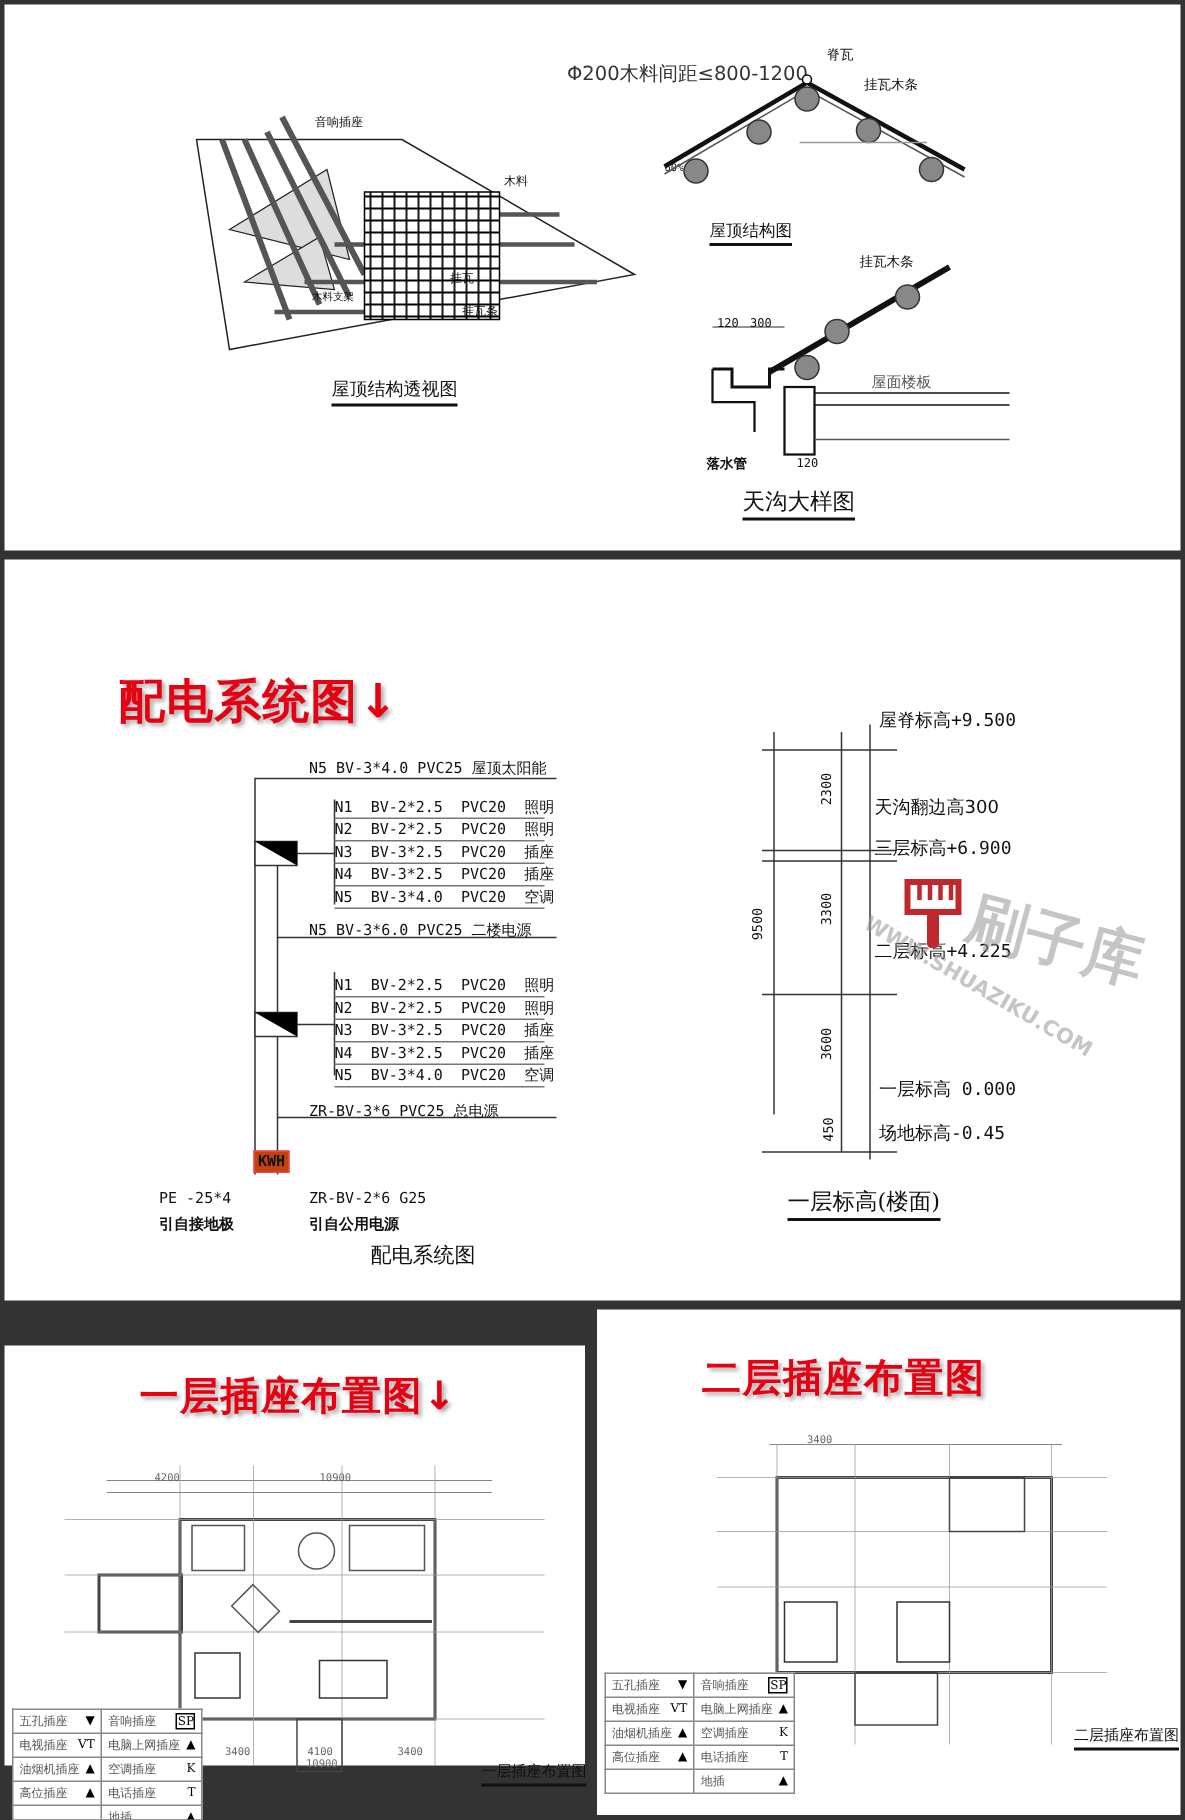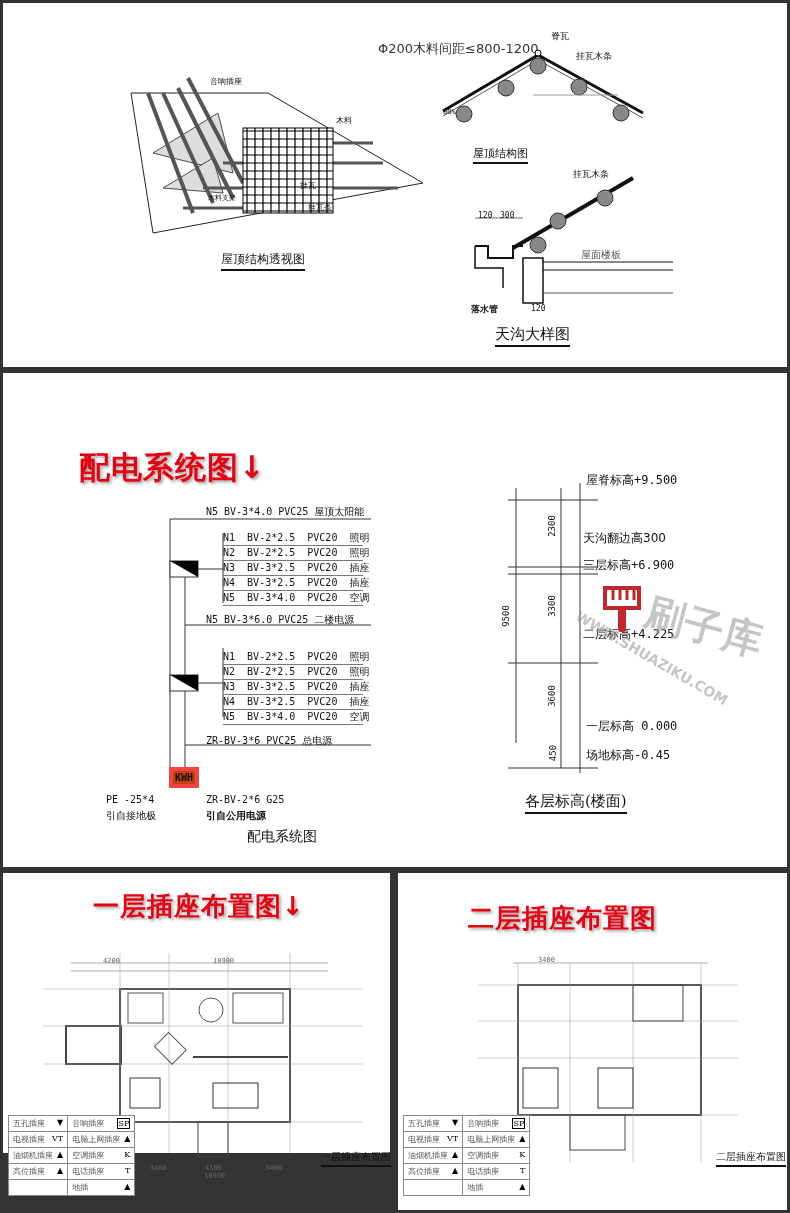--- a/index.html
+++ b/index.html
@@ -118,23 +118,23 @@
 
   <div style="position:absolute;left:220px;top:277px;width:140px;">
     <div class="cad" style="position:relative;height:14px;border-bottom:1px solid #777;"><span>N1</span>&nbsp;&nbsp;<span>BV-2*2.5</span>&nbsp;&nbsp;<span>PVC20</span>&nbsp;&nbsp;<span>照明</span></div>
     <div class="cad" style="position:relative;height:14px;border-bottom:1px solid #777;"><span>N2</span>&nbsp;&nbsp;<span>BV-2*2.5</span>&nbsp;&nbsp;<span>PVC20</span>&nbsp;&nbsp;<span>照明</span></div>
     <div class="cad" style="position:relative;height:14px;border-bottom:1px solid #777;"><span>N3</span>&nbsp;&nbsp;<span>BV-3*2.5</span>&nbsp;&nbsp;<span>PVC20</span>&nbsp;&nbsp;<span>插座</span></div>
     <div class="cad" style="position:relative;height:14px;border-bottom:1px solid #777;"><span>N4</span>&nbsp;&nbsp;<span>BV-3*2.5</span>&nbsp;&nbsp;<span>PVC20</span>&nbsp;&nbsp;<span>插座</span></div>
     <div class="cad" style="position:relative;height:14px;border-bottom:1px solid #777;"><span>N5</span>&nbsp;&nbsp;<span>BV-3*4.0</span>&nbsp;&nbsp;<span>PVC20</span>&nbsp;&nbsp;<span>空调</span></div>
   </div>
 
   <div class="cad" style="left:203px;top:361px;">ZR-BV-3*6 PVC25 总电源</div>
-  <div class="cad" style="left:166px;top:394px;border:4px solid #ef4444;padding:1px 2px;background:#c2410c;font-weight:bold;">KWH</div>
+  <div class="cad" style="left:166px;top:394px;border:1px solid #ef4444;padding:1px 2px;background:#c2410c;font-weight:bold;">KWH</div>
   <div class="cad" style="left:103px;top:421px;">PE  -25*4</div>
-  <div class="cad" style="left:103px;top:436px;font-weight:normal;">引自接地极</div>
+  <div class="cad" style="left:103px;top:436px;font-weight:bold;">引自接地极</div>
   <div class="cad" style="left:203px;top:421px;">ZR-BV-2*6 G25</div>
   <div class="cad" style="left:203px;top:436px;font-weight:bold;">引自公用电源</div>
   <div class="cap" style="left:244px;top:455px;font-size:14px;">配电系统图</div>
 
   <svg style="left:505px;top:110px;" width="90" height="290" viewBox="0 0 90 290">
     <line x1="8" y1="5" x2="8" y2="260" stroke="#333"></line>
     <line x1="53" y1="5" x2="53" y2="285" stroke="#333"></line>
     <line x1="72" y1="0" x2="72" y2="290" stroke="#333"></line>
     <line x1="0" y1="17" x2="90" y2="17" stroke="#333"></line>
     <line x1="0" y1="84" x2="90" y2="84" stroke="#333"></line>
@@ -146,32 +146,32 @@
   <div class="cad" style="left:538px;top:148px;transform:rotate(-90deg);font-size:9px;">2300</div>
   <div class="cad" style="left:538px;top:228px;transform:rotate(-90deg);font-size:9px;">3300</div>
   <div class="cad" style="left:538px;top:318px;transform:rotate(-90deg);font-size:9px;">3600</div>
   <div class="cad" style="left:542px;top:375px;transform:rotate(-90deg);font-size:9px;">450</div>
   <div class="cad" style="left:583px;top:99px;font-size:12px;">屋脊标高+9.500</div>
   <div class="cad" style="left:580px;top:157px;font-size:12px;font-family:'DejaVu Sans',sans-serif;">天沟翻边高300</div>
   <div class="cad" style="left:580px;top:184px;font-size:12px;">三层标高+6.900</div>
   <div class="cad" style="left:580px;top:253px;font-size:12px;">二层标高+4.225</div>
   <div class="cad" style="left:583px;top:345px;font-size:12px;">一层标高 0.000</div>
   <div class="cad" style="left:583px;top:374px;font-size:12px;">场地标高-0.45</div>
-  <div class="cap ul" style="left:522px;top:419px;font-size:15px;">各层标高(楼面)</div>
+  <div class="cap ul" style="left:522px;top:419px;font-size:15px;">一层标高(楼面)</div>
 
   <svg style="left:598px;top:213px;" width="42" height="50" viewBox="0 0 42 50">
     <rect x="4" y="2" width="34" height="20" fill="none" stroke="#c0282d" stroke-width="4"></rect>
     <path d="M12 2 V14 M19 2 V14 M26 2 V14 M33 2 V14" stroke="#c0282d" stroke-width="3"></path>
     <rect x="17" y="22" width="8" height="24" rx="3" fill="#c0282d"></rect>
   </svg>
   <div class="wm" style="left:650px;top:212px;font-size:40px;transform:rotate(15deg);">刷子库</div>
   <div class="wm" style="left:578px;top:235px;font-size:14px;">WWW.SHUAZIKU.COM</div>
 </div>
 
-<div class="panel" style="left:3px;top:873px;width:387px;height:280px;">
+<div class="panel" style="left:3px;top:897px;width:387px;height:280px;">
   <div class="red-title" style="left:90px;top:16px;font-size:26px;">一层插座布置图↓</div>
   <svg style="left:40px;top:80px;" width="320" height="210" viewBox="0 0 320 210">
     <line x1="28" y1="10" x2="285" y2="10" stroke="#777" stroke-width=".6"></line>
     <line x1="28" y1="18" x2="285" y2="18" stroke="#777" stroke-width=".6"></line>
     <rect x="77" y="36" width="170" height="133" fill="none" stroke="#444" stroke-width="2"></rect>
     <rect x="23" y="73" width="55" height="38" fill="none" stroke="#444" stroke-width="2"></rect>
     <line x1="0" y1="36" x2="320" y2="36" stroke="#999" stroke-width=".5"></line>
     <line x1="0" y1="73" x2="320" y2="73" stroke="#999" stroke-width=".5"></line>
     <line x1="0" y1="111" x2="320" y2="111" stroke="#999" stroke-width=".5"></line>
     <line x1="0" y1="169" x2="320" y2="169" stroke="#999" stroke-width=".5"></line>

